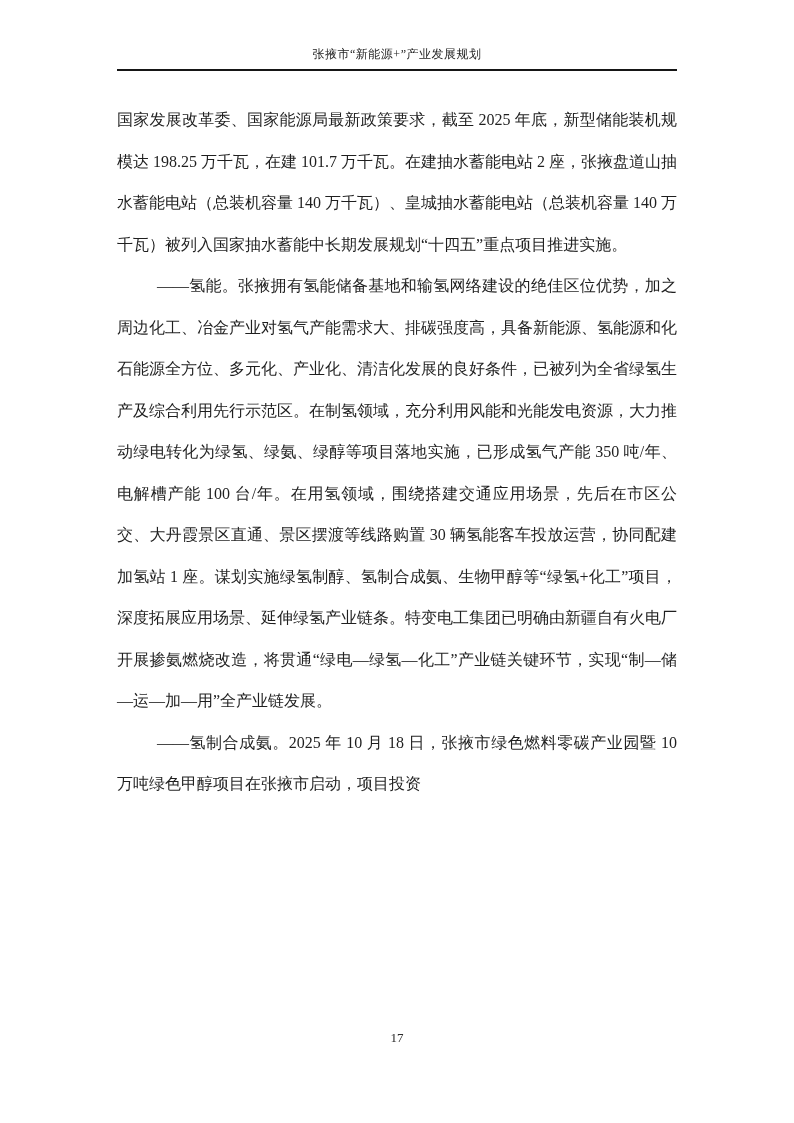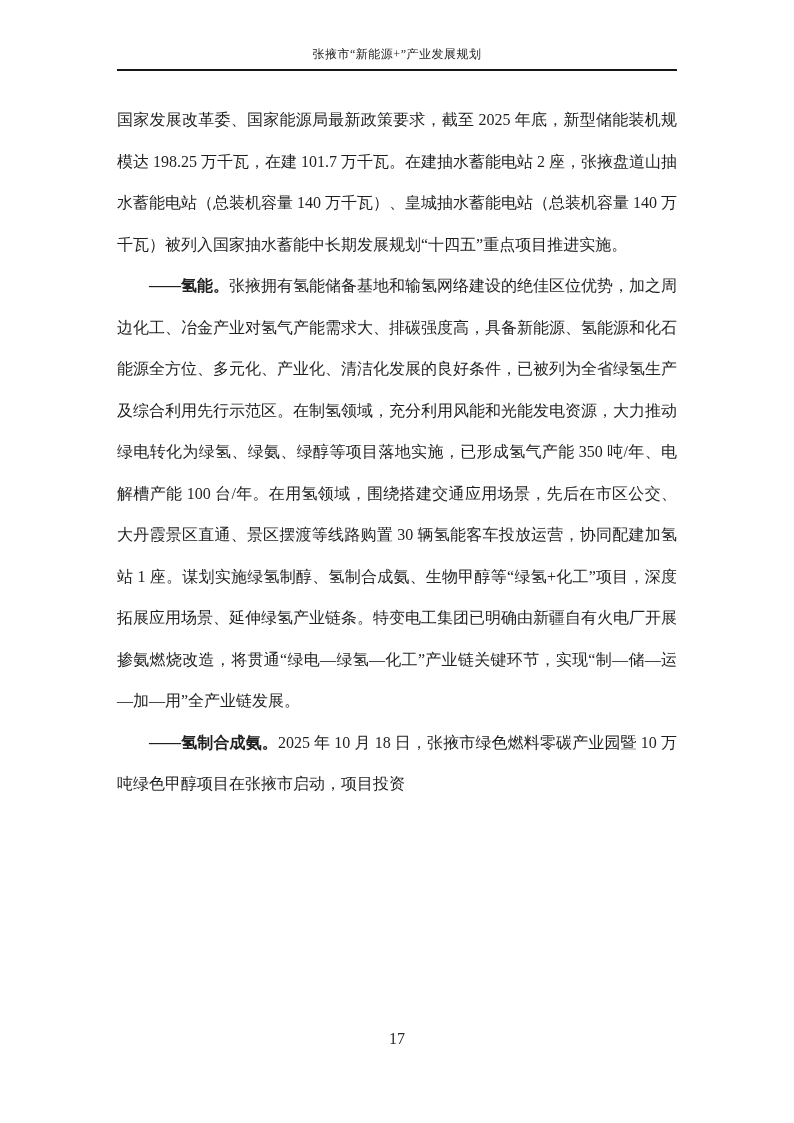--- a/index.html
+++ b/index.html
@@ -48,29 +48,30 @@
     color: #1f1f1f;
   }
   .body-text p {
     margin: 0;
     padding: 0;
   }
   .body-text p.indent {
     text-indent: 2em;
   }
   .lead-bold {
-    font-weight: bold;
+    font-weight: normal;
+    margin-left: 8px;
   }
   .page-number {
     position: absolute;
     top: 1030px;
     left: 0;
     width: 794px;
     text-align: center;
-    font-size: 16px;
+    font-size: 13px;
     color: #2a2a2a;
   }
 </style>
 </head>
 <body>
 
 <div class="page">
 
   <div class="header">
     <div class="header-title">张掖市“新能源+”产业发展规划</div>

